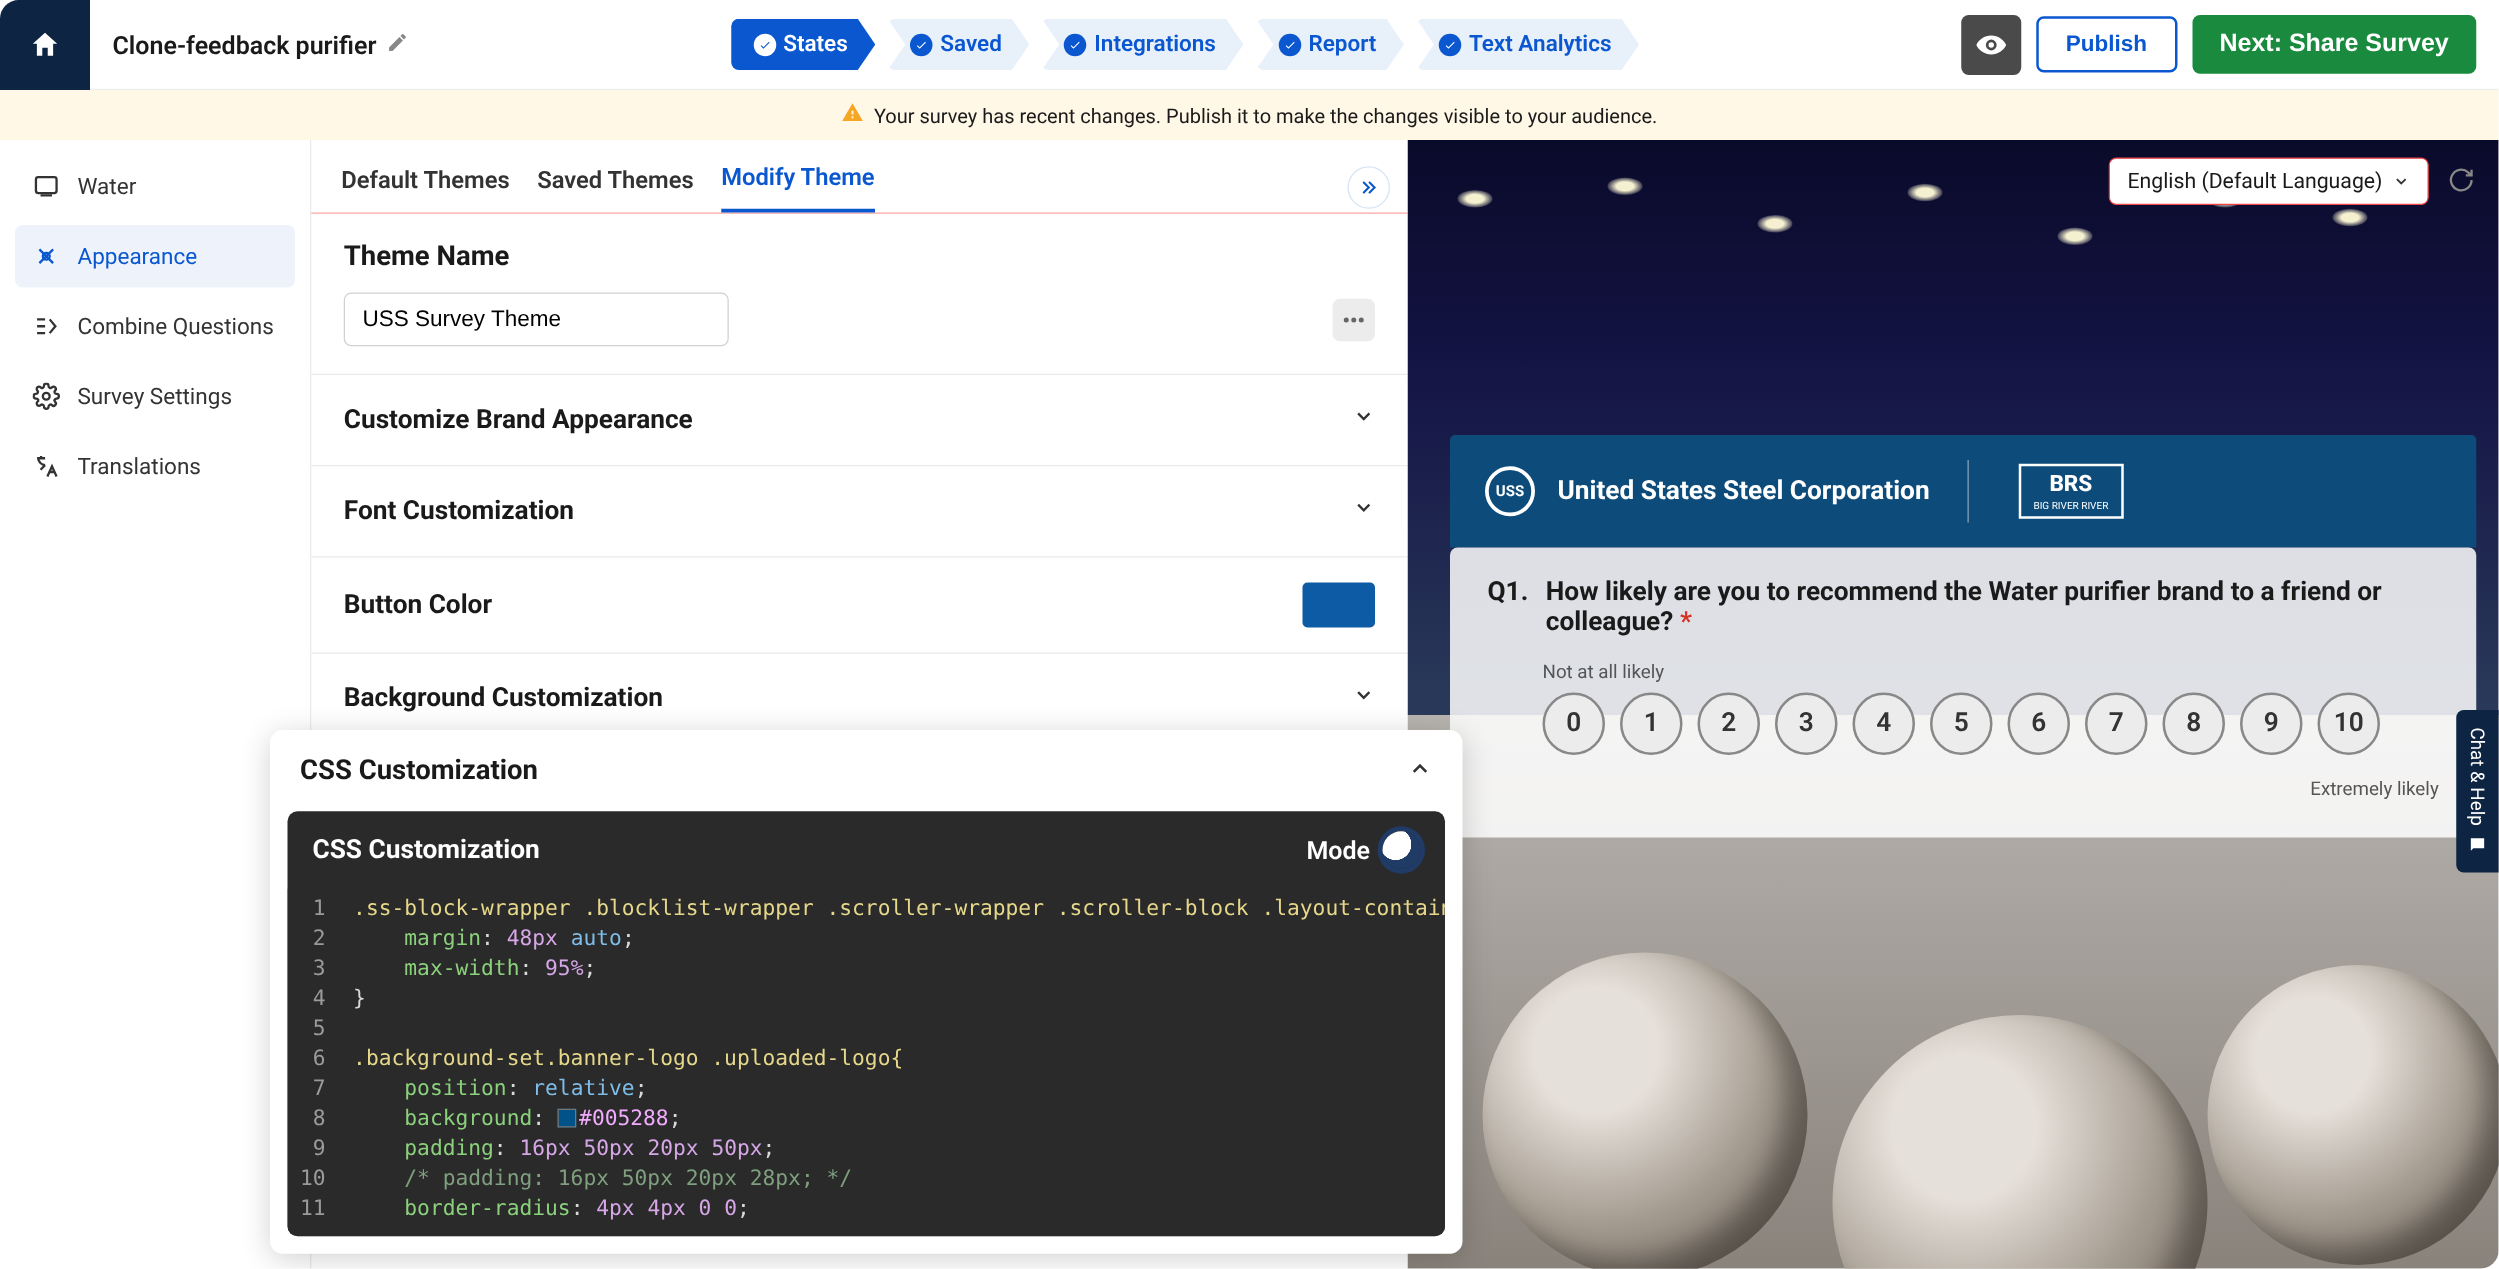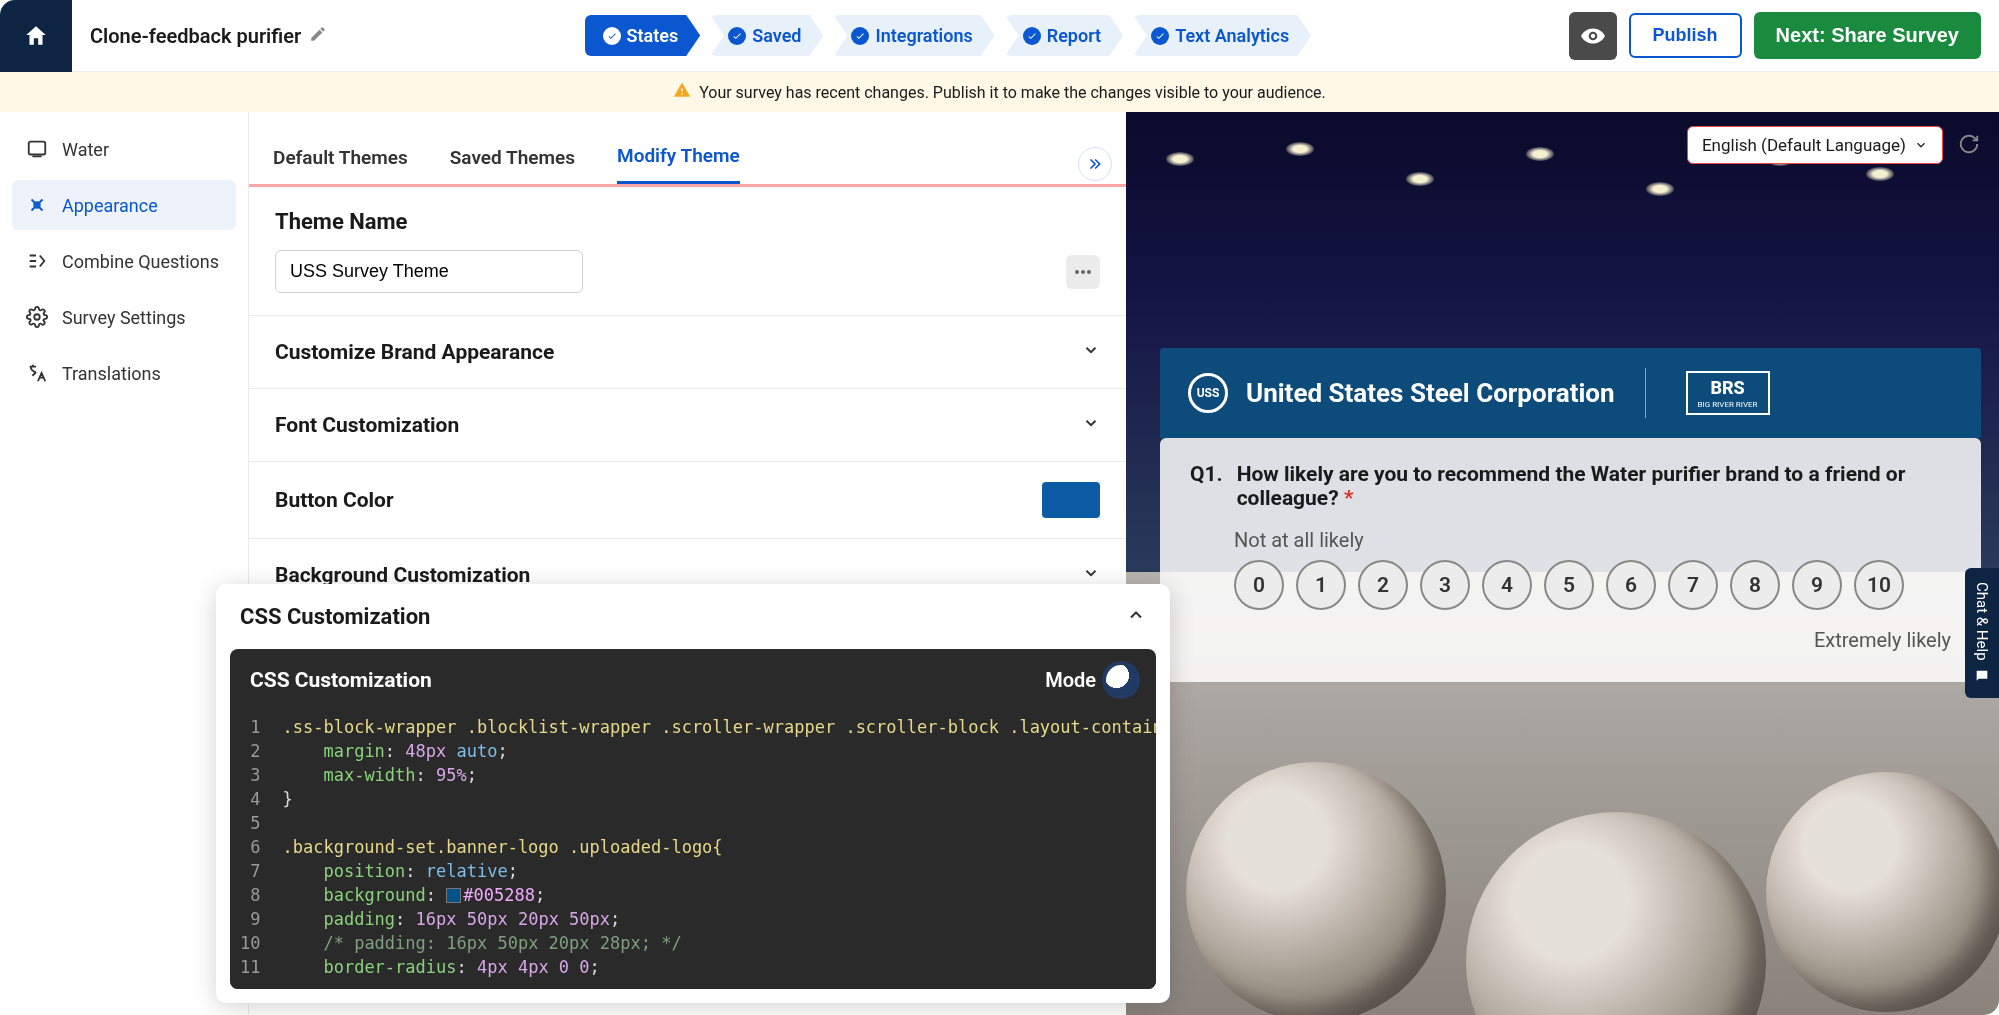--- a/index.html
+++ b/index.html
@@ -34,21 +34,21 @@
 .main-row { flex: 1; display: flex; min-height: 0; }
 
 
 .left-sidebar { width: 248px; padding: 12px 12px; display: flex; flex-direction: column; gap: 6px; }
 .sb-item { display: flex; align-items: center; gap: 14px; padding: 14px 14px; border-radius: 6px; font-size: 18px; color: #333; cursor: pointer; }
 .sb-item.active { background: #eef3fb; color: #0a57d0; }
 .sb-item svg { width: 22px; height: 22px; flex-shrink: 0; }
 
 
 .theme-panel { flex: 0 0 878px; border-left: 1px solid #eaeaea; display: flex; flex-direction: column; min-width: 0; position: relative; }
-.theme-tabs { display: flex; gap: 42px; padding: 32px 24px 0 24px; border-bottom: 3px solid #fca5a5; align-items: center; }
+.theme-tabs { display: flex; gap: 22px; padding: 18px 24px 0 24px; border-bottom: 1px solid #fca5a5; align-items: center; }
 .theme-tab { padding-bottom: 14px; font-size: 19px; font-weight: 600; color: #333; cursor: pointer; }
 .theme-tab.active { color: #0a57d0; border-bottom: 3px solid #0a57d0; }
 .collapse-pill { margin-left: auto; margin-right: -10px; width: 34px; height: 34px; border-radius: 50%; background: #fff; border: 1px solid #d6e2f5; display: flex; align-items: center; justify-content: center; color: #0a57d0; font-weight: 700; align-self: center; }
 
 .section { border-bottom: 1px solid #eaeaea; padding: 22px 26px; }
 .section-title { font-size: 22px; font-weight: 700; }
 .theme-name-row { display: flex; align-items: center; gap: 14px; margin-top: 16px; }
 .theme-name-input { border: 1px solid #d0d0d0; border-radius: 6px; padding: 10px 14px; font-size: 18px; width: 308px; }
 .kebab { margin-left: auto; width: 34px; height: 34px; background: #ececec; border-radius: 6px; display: flex; align-items: center; justify-content: center; color: #666; }
 
@@ -88,30 +88,30 @@
 .bg-top { position: absolute; top: 0; left: 0; right: 0; height: 460px; background: linear-gradient(180deg, #0a0a2a 0%, #141445 40%, #2a3a5a 100%); }
 .bg-lights { position: absolute; top: 0; left: 0; right: 0; height: 180px; }
 .bg-lights .lamp { position: absolute; width: 28px; height: 14px; background: radial-gradient(ellipse at center, #f5f0d0 0 35%, rgba(245,240,208,.2) 70%, transparent 100%); border-radius: 50%; }
 .bg-bottom { position: absolute; top: 460px; left: 0; right: 0; bottom: 0; background: linear-gradient(180deg, #b8b4b0 0%, #8a837c 100%); }
 .coil { position: absolute; border-radius: 50%; background: radial-gradient(circle at 35% 30%, #e6e0da 0 20%, #a69d92 55%, #5a5148 100%); box-shadow: inset -18px -14px 20px rgba(0,0,0,.3); }
 
 .survey-card { position: absolute; top: 326px; left: 34px; right: 18px; background: rgba(255,255,255,.85); border-radius: 6px; padding: 24px 30px 30px 30px; z-index: 3; }
 .brand-bar { position: absolute; top: 236px; left: 34px; right: 18px; height: 90px; background: #0d4b7a; display: flex; align-items: center; gap: 30px; padding: 0 28px; z-index: 3; border-radius: 4px 4px 0 0; }
 .uss-logo { display: flex; align-items: center; gap: 18px; }
 .uss-circle { width: 40px; height: 40px; border: 3px solid #fff; border-radius: 50%; display: flex; align-items: center; justify-content: center; color: #fff; font-size: 12px; font-weight: 700; }
-.uss-text { color: #fff; font-size: 26px; font-weight: 700; text-align: center; }
+.uss-text { color: #fff; font-size: 21px; font-weight: 700; text-align: center; }
 .brs-box { margin-left: 10px; border: 2px solid #fff; padding: 4px 10px; color: #fff; font-size: 18px; font-weight: 800; display: flex; flex-direction: column; align-items: center; gap: 2px; }
 .brs-box small { font-size: 8px; font-weight: 400; }
 .divider { width: 1px; height: 50px; background: rgba(255,255,255,.5); }
 
 .q-row { display: flex; gap: 14px; font-size: 21px; font-weight: 700; }
 .q-num { }
 .q-text { }
 .req-star { color: #d93025; }
-.nps-labels { display: flex; justify-content: space-between; margin-top: 18px; font-size: 20px; color: #555; padding-left: 44px; }
+.nps-labels { display: flex; justify-content: space-between; margin-top: 18px; font-size: 15px; color: #555; padding-left: 44px; }
 .nps-scale { display: flex; gap: 12px; margin-top: 8px; padding-left: 44px; }
 .nps-btn { width: 50px; height: 50px; border-radius: 50%; border: 2px solid #888; background: #ececec; display: flex; align-items: center; justify-content: center; font-size: 21px; font-weight: 600; color: #333; }
 .nps-labels .right { margin-left: auto; }
 
 
 .help-tab { position: absolute; right: 0; top: 50%; transform: translateY(60px); background: #0d2442; color: #fff; writing-mode: vertical-rl; padding: 14px 8px; border-radius: 6px 0 0 6px; font-size: 15px; display: flex; align-items: center; gap: 8px; z-index: 10; }
 
 </style>
 </head>
 <body>

